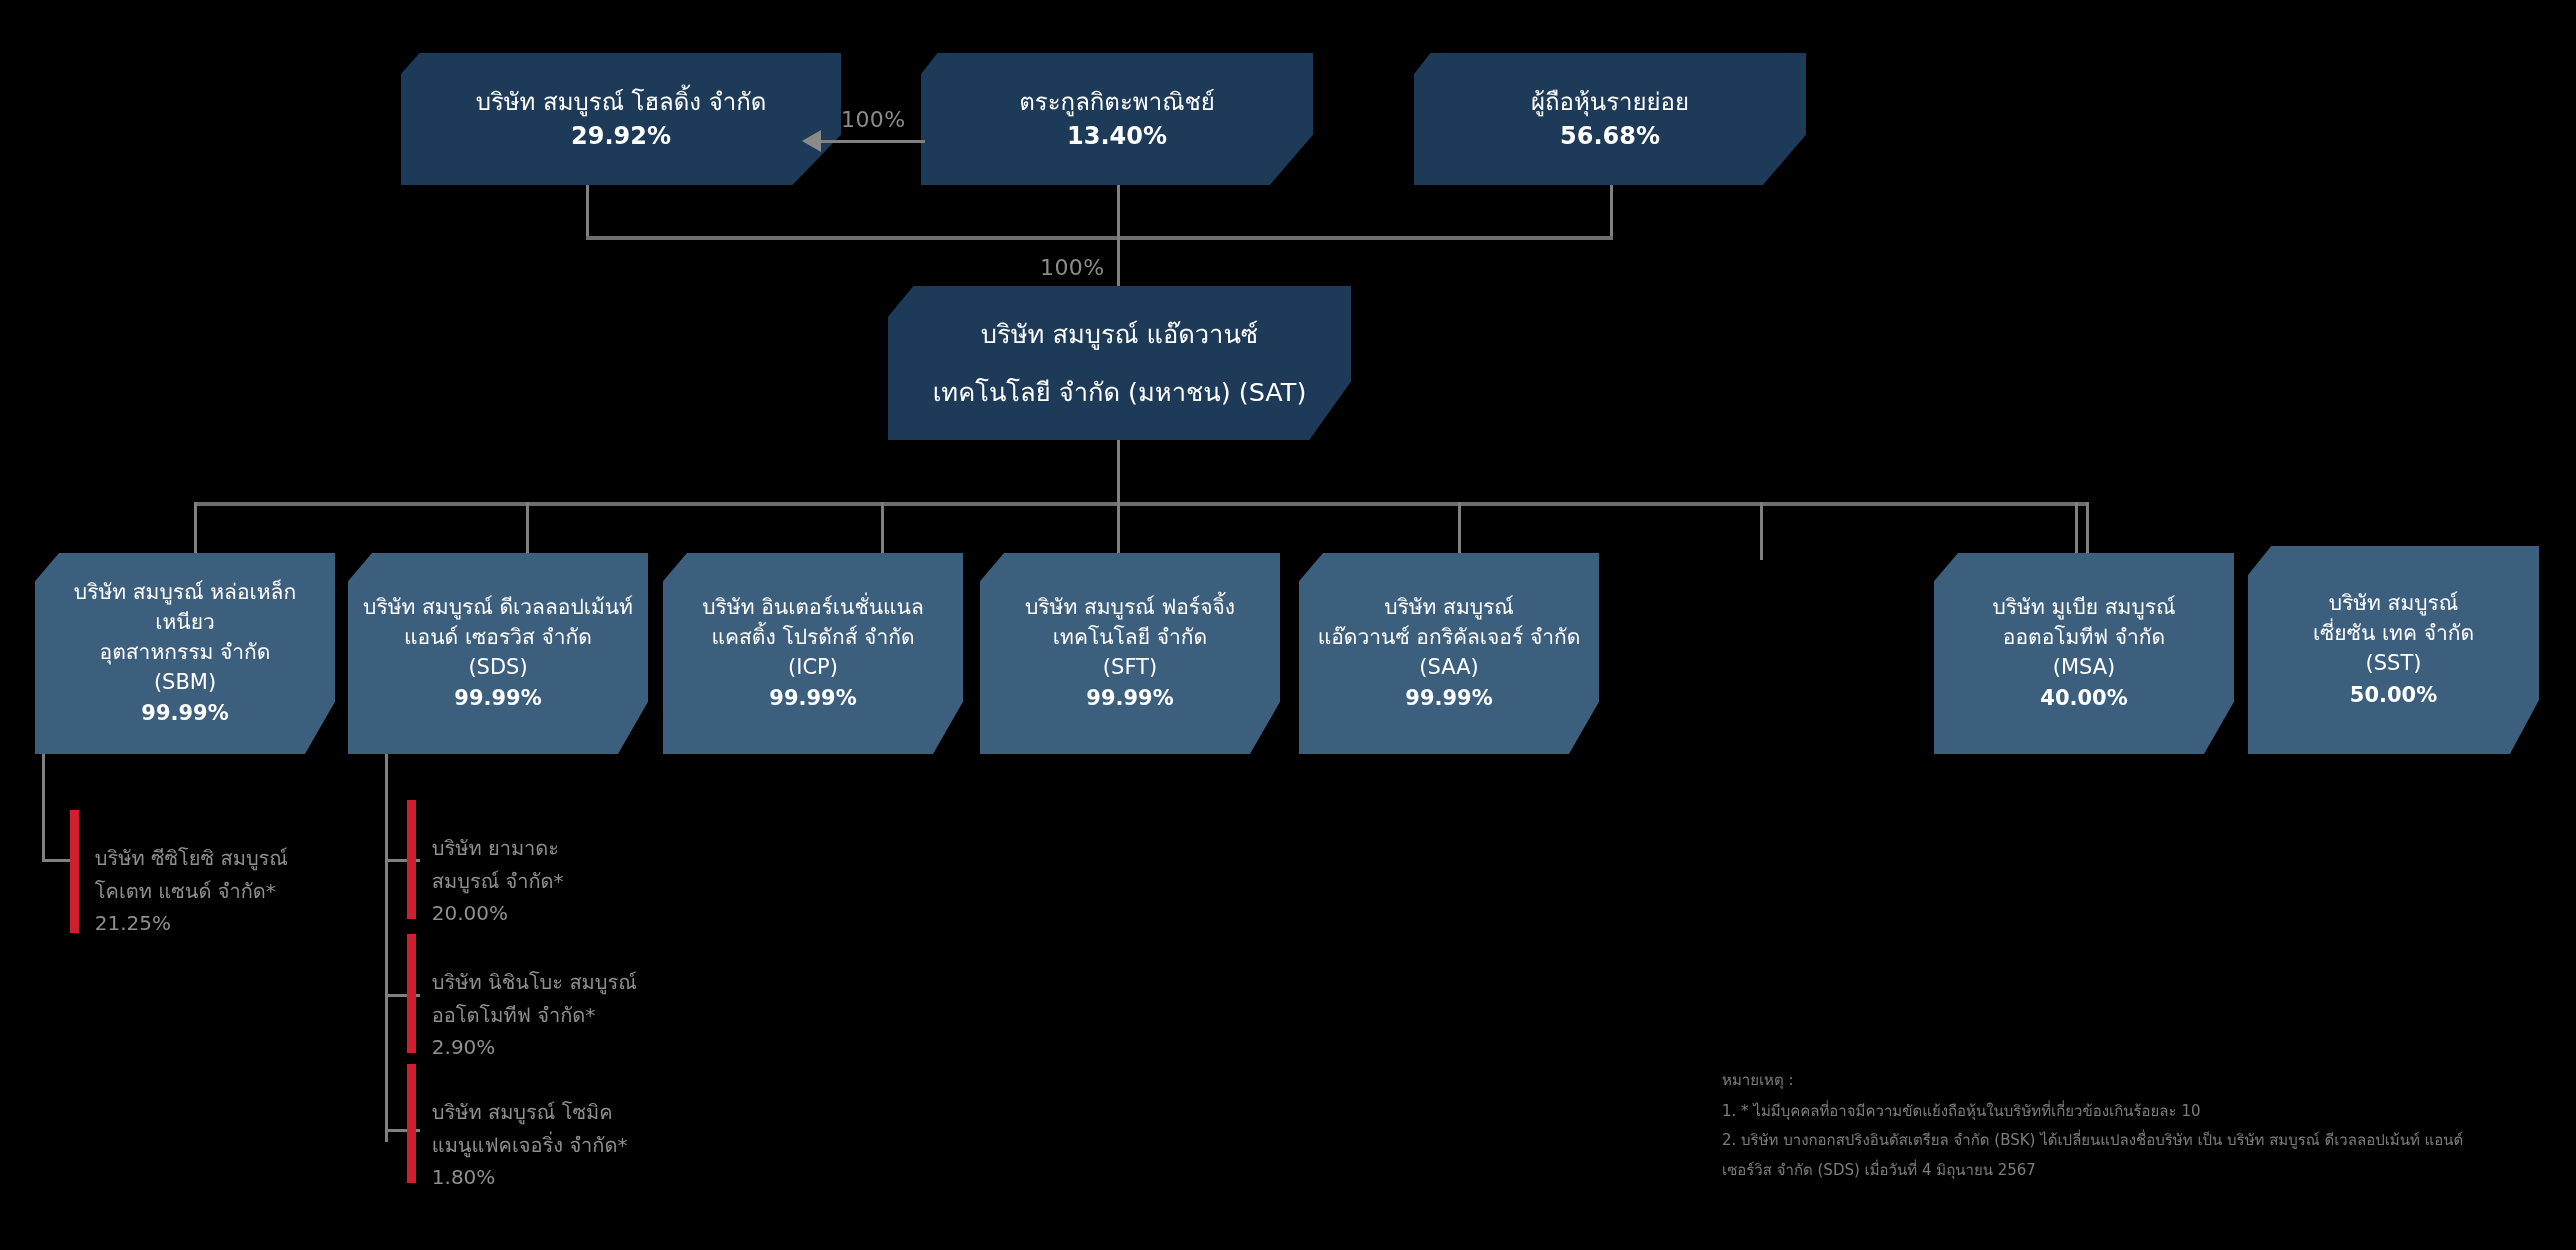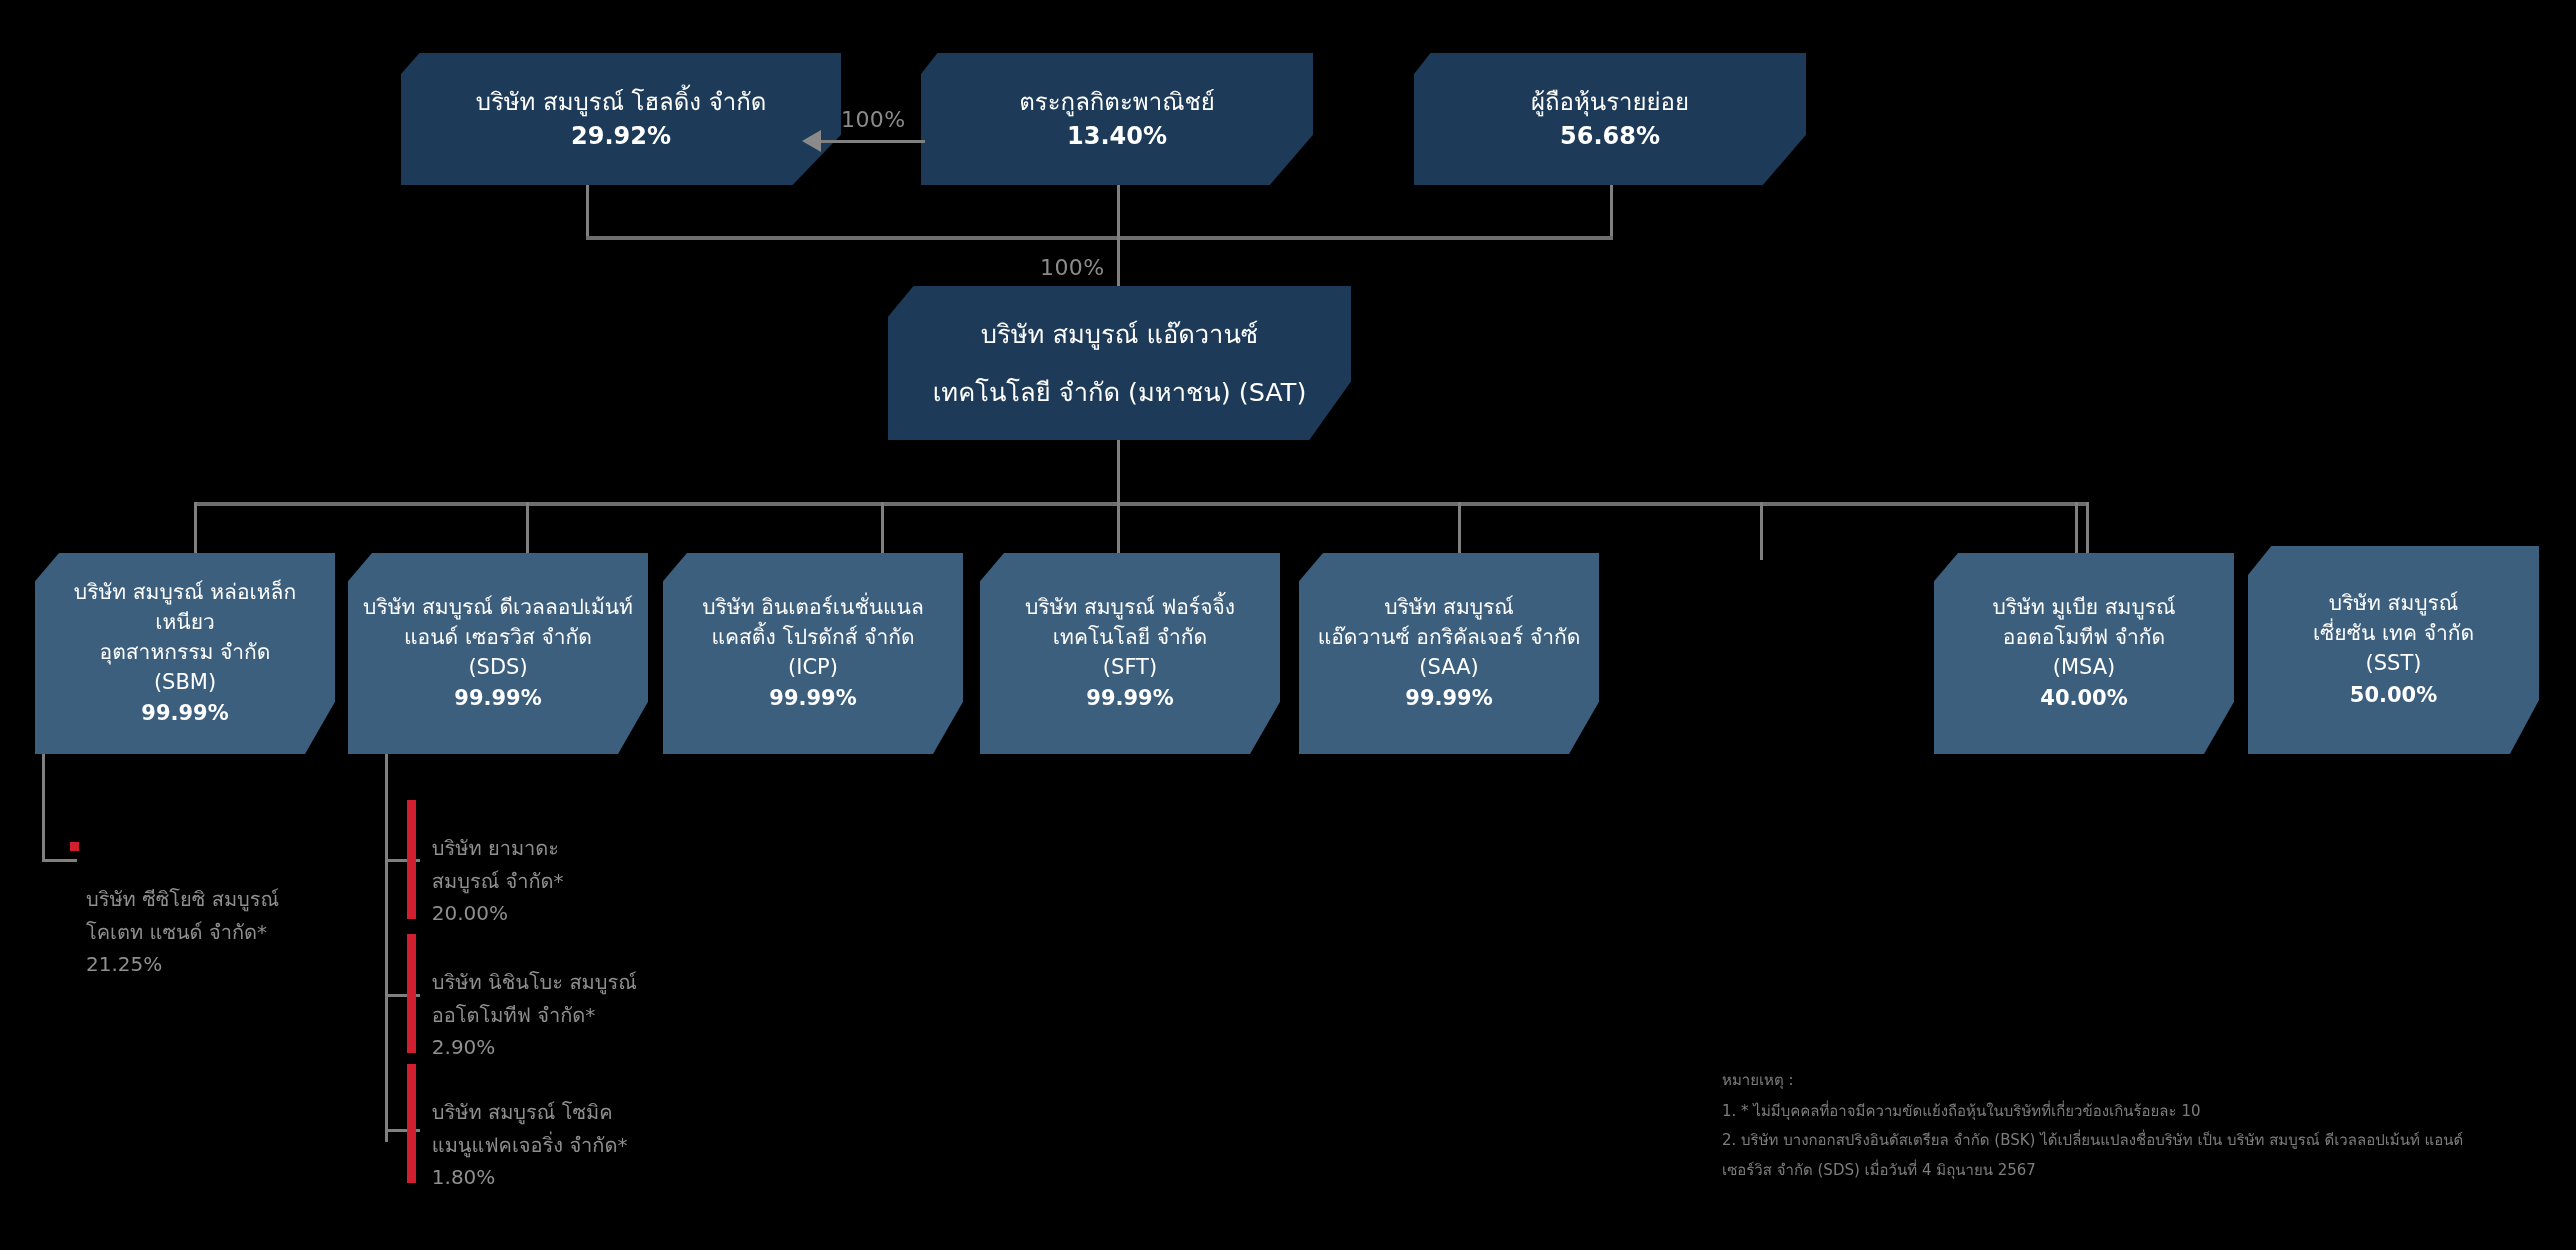--- a/index.html
+++ b/index.html
@@ -172,21 +172,21 @@
   <div class="node sub-node" style="left:2248px;top:546px;width:291px;height:208px;">
     <span class="ttl">บริษัท สมบูรณ์</span>
     <span class="ttl">เซี่ยซัน เทค จำกัด</span>
     <span class="ttl">(SST)</span>
     <span class="pct">50.00%</span>
   </div>
 
   <div class="ln v" style="left:42px;top:754px;height:107px;"></div>
   <div class="ln h" style="left:42px;top:859px;width:35px;"></div>
 
-  <div class="leaf" style="left:70px;top:842px;height:123px;flex-direction:column;">
+  <div class="leaf" style="left:70px;top:810px;height:123px;">
     <div class="bar"></div>
     <div class="txt">
       <span>บริษัท ซีซิโยซิ สมบูรณ์
 โคเตท แซนด์ จำกัด*</span>
       <span style="display:block;">21.25%</span>
     </div>
   </div>
 
   <div class="ln v" style="left:385px;top:754px;height:388px;"></div>
   <div class="ln h" style="left:385px;top:859px;width:35px;"></div>

